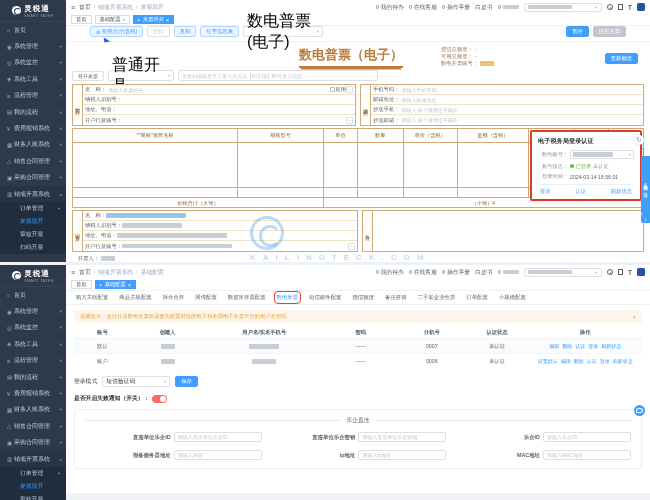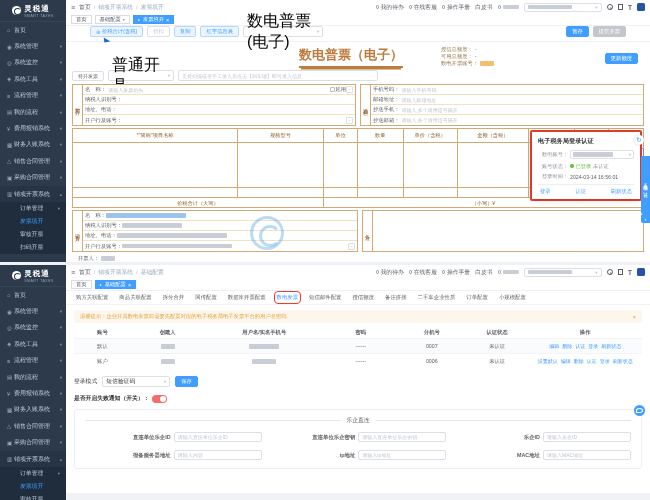--- a/index.html
+++ b/index.html
@@ -797,15 +797,16 @@
 
       <span class="chat-circle"></span>
       <div class="bottom-strip"></div>
     </div>
   </section>
 
   <div class="watermark">
     <div class="wm-row">
       <span class="wm-logo"></span>
     </div>
+    <div class="wm-en">KAILINGTECK.COM</div>
   </div>
 
 </div>
 
 </body></html>

